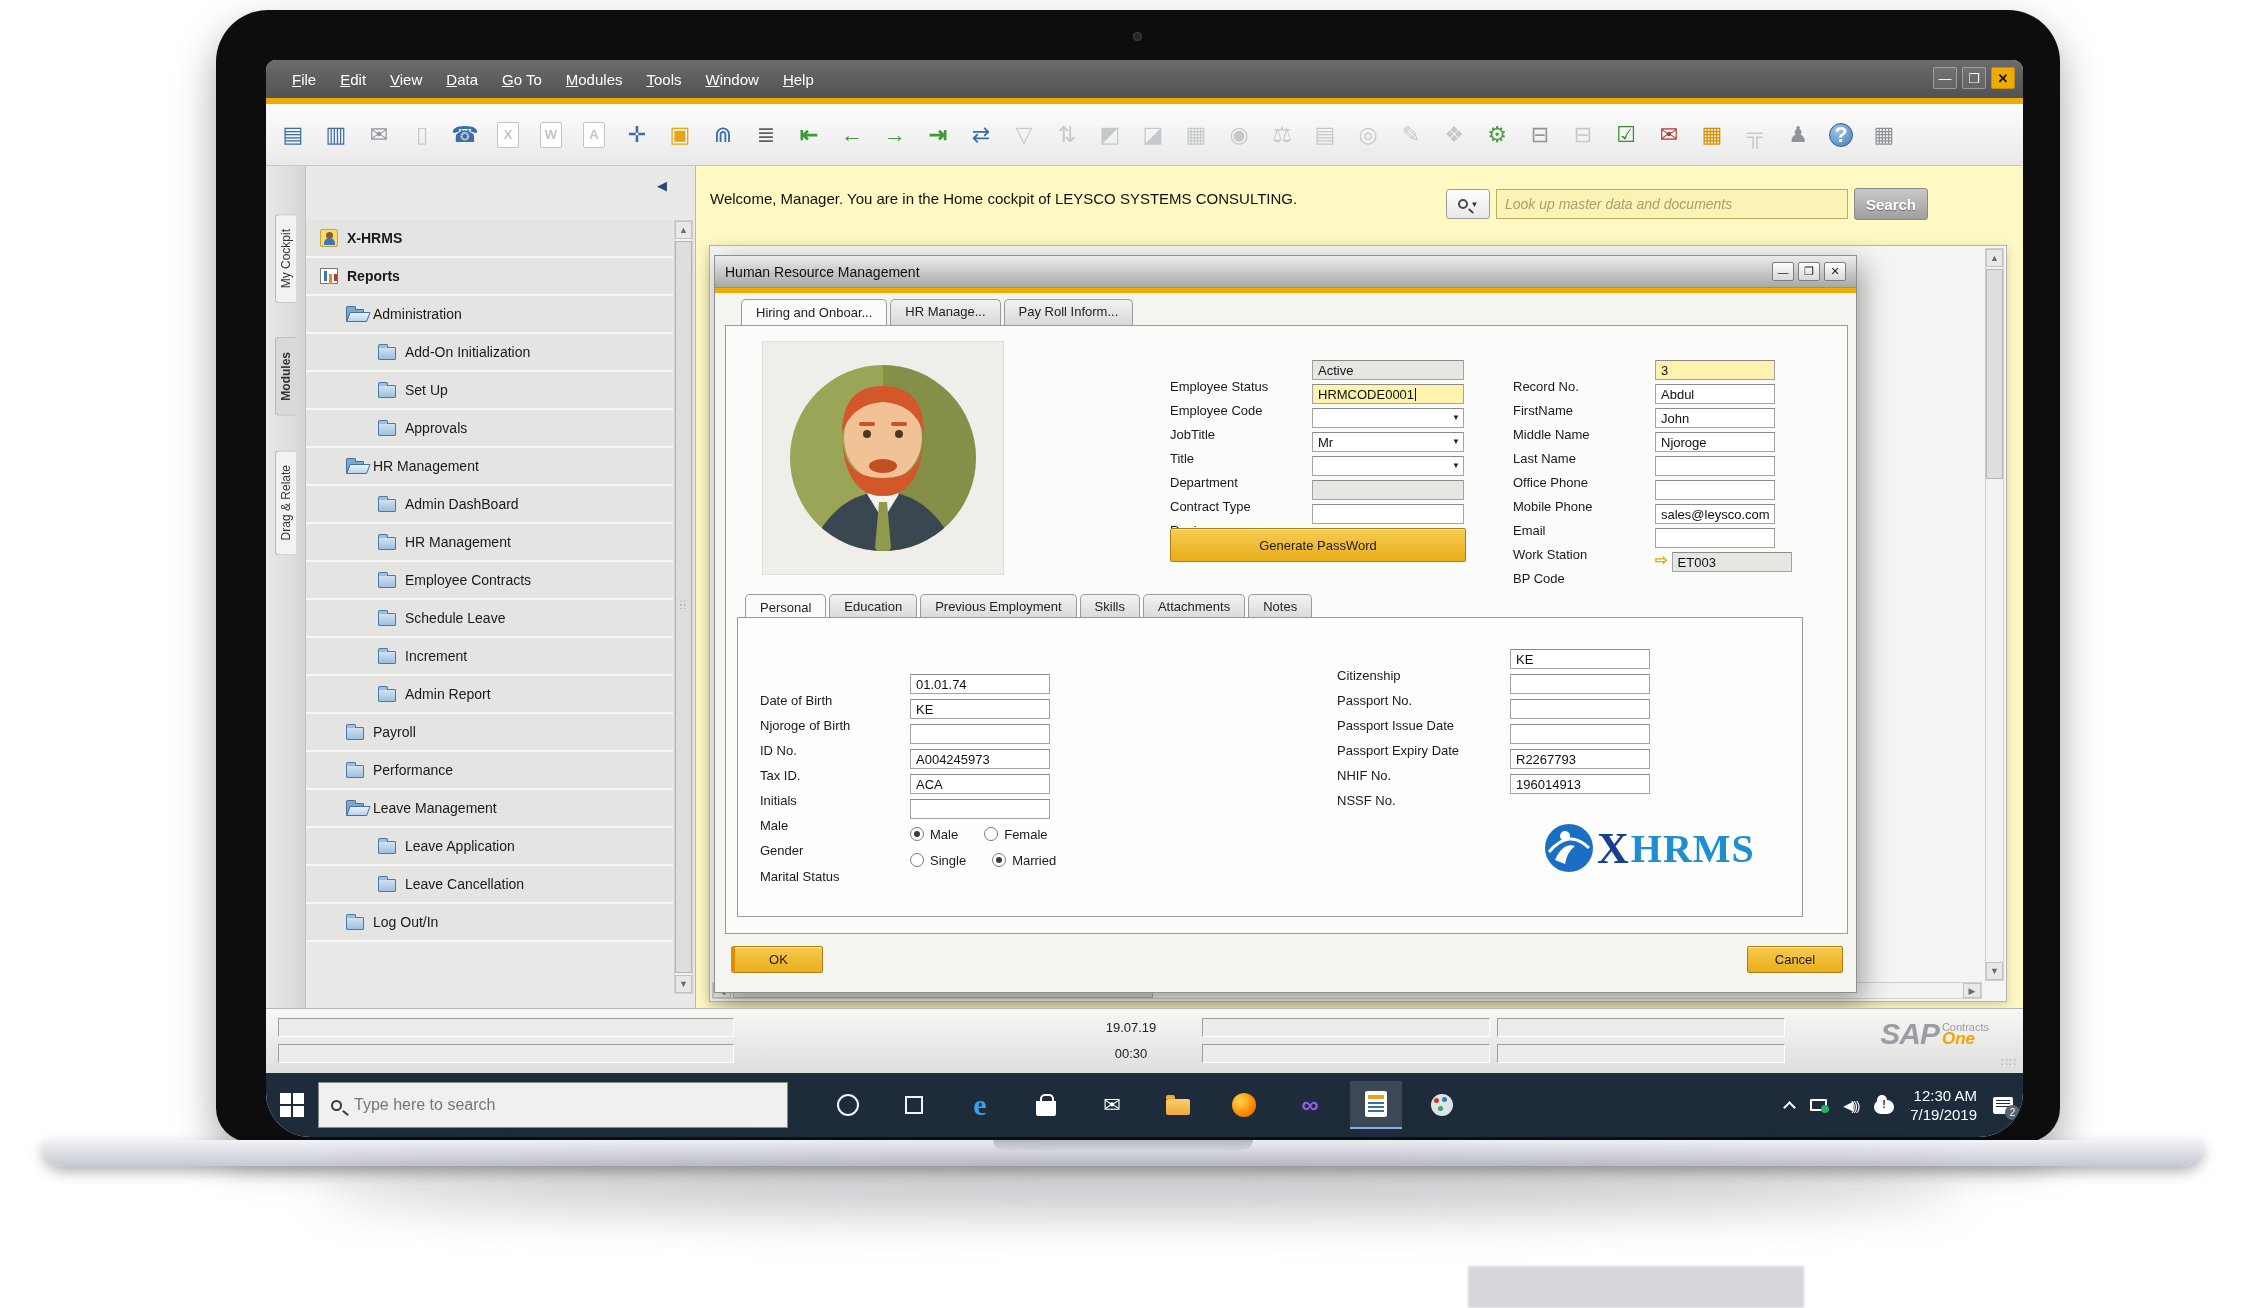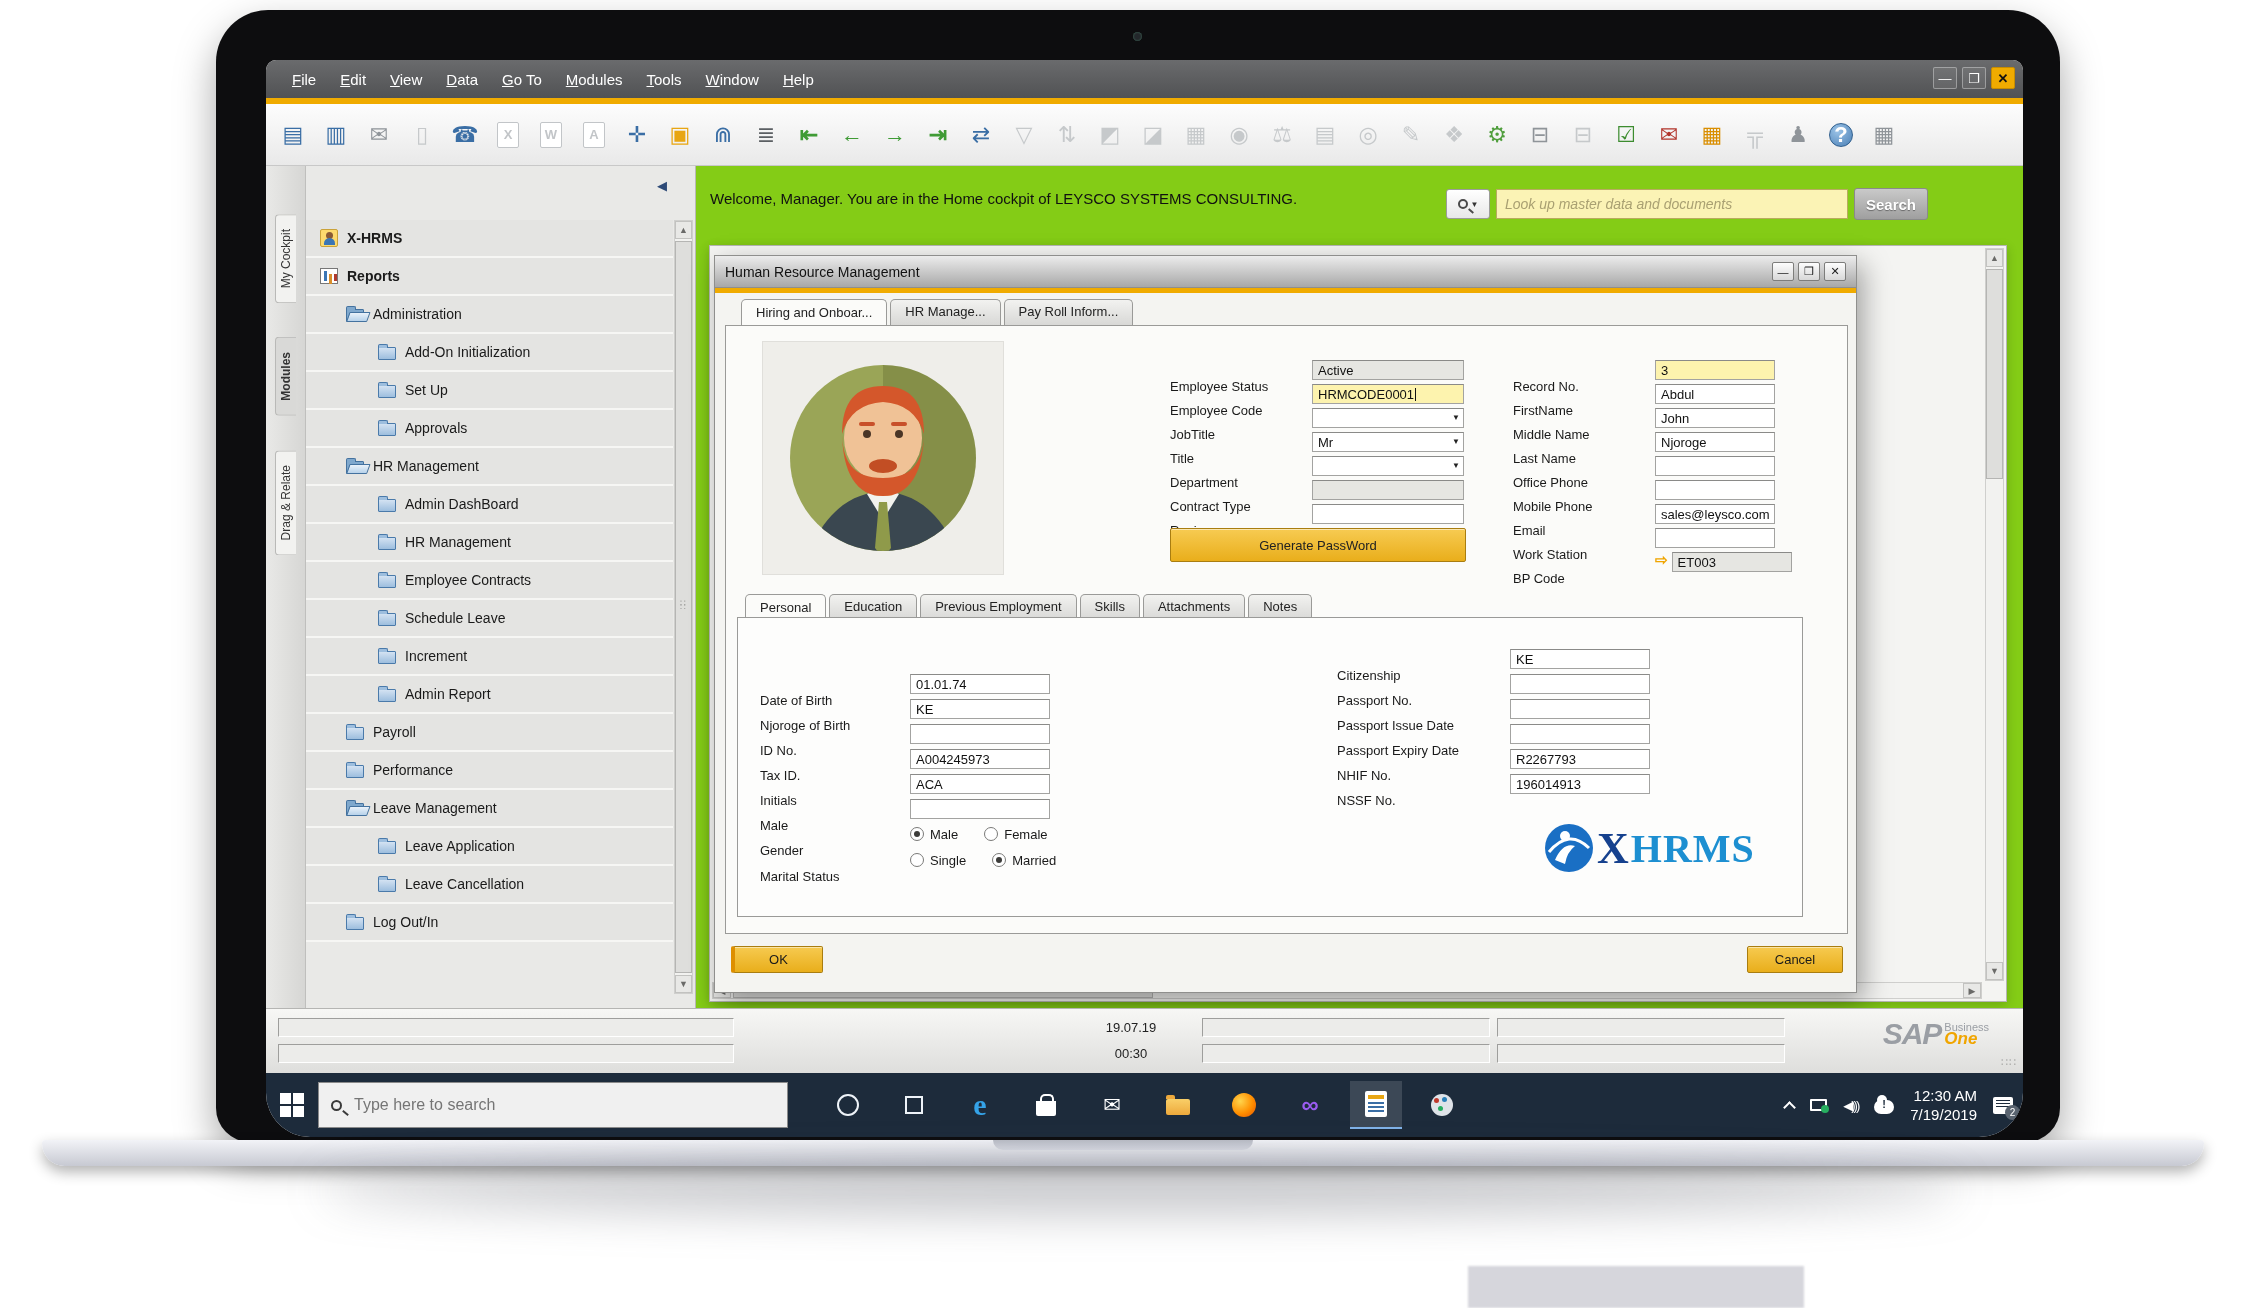--- a/index.html
+++ b/index.html
@@ -85,21 +85,21 @@
   #tree-collapse{position:absolute;right:28px;top:12px;color:#2d4a77;font-size:13px;}
   
   .vscroll{position:absolute;top:54px;bottom:14px;right:2px;width:19px;background:#f2f2f0;border:1px solid #cfcfcd;}
   .vscroll .arr{position:absolute;left:0;right:0;height:18px;background:#e8e8e6;border:1px solid #c2c2c0;
         color:#6a6a68;font-size:9px;display:flex;align-items:center;justify-content:center;}
   .vscroll .arr.up{top:0;} .vscroll .arr.dn{bottom:0;}
   .vscroll .thumb{position:absolute;left:0;right:0;background:#dededc;border:1px solid #b5b5b3;}
   .grip{position:absolute;left:4px;width:9px;height:12px;top:50%;margin-top:-6px;color:#9a9a98;font-size:9px;line-height:4px;letter-spacing:1px;}
 
   
-  #content{flex:1 1 auto;background:#84cc16;position:relative;min-width:0;}
+  #content{flex:1 1 auto;background:#fef9c3;position:relative;min-width:0;}
   #welcome{position:absolute;left:14px;top:24px;font-size:15px;color:#111;}
   #lookup{position:absolute;top:22px;left:750px;display:flex;align-items:center;gap:6px;}
   #mag-btn{width:44px;height:30px;background:linear-gradient(#fff,#e8e8e8);border:1px solid #9c9c9a;border-radius:3px;
         display:flex;align-items:center;justify-content:center;gap:3px;}
   .mag{width:10px;height:10px;border:2px solid #4a4a4a;border-radius:50%;position:relative;}
   .mag::after{content:"";position:absolute;left:8px;top:9px;width:6px;height:2px;background:#4a4a4a;transform:rotate(40deg);}
   .drop-caret{font-size:8px;color:#333;}
   #lookup-input{width:352px;height:30px;background:#fbf3b5;border:1px solid #b9ab5f;font-size:14px;padding:0 8px;
         font-family:"Liberation Sans",sans-serif;}
   #lookup-input::placeholder{color:#a9a072;font-style:italic;}
@@ -717,21 +717,21 @@
       <div class="stext" style="left:800px;top:11px;width:130px;text-align:center;">19.07.19</div>
       <div class="sfield" style="left:936px;top:9px;width:288px;"></div>
       <div class="sfield" style="left:1231px;top:9px;width:288px;"></div>
       <div class="sfield" style="left:12px;top:35px;width:456px;"></div>
       <div class="stext" style="left:800px;top:37px;width:130px;text-align:center;">00:30</div>
       <div class="sfield" style="left:936px;top:35px;width:288px;"></div>
       <div class="sfield" style="left:1231px;top:35px;width:288px;"></div>
       <div id="sap-logo">
         <span id="sap-word">SAP</span>
         <span id="sap-sub">
-          <span id="sap-business">Business</span>
+          <span id="sap-business">Contracts</span>
           <span id="sap-one">One</span>
         </span>
       </div>
       <div id="grip">∷∷</div>
     </div>
 
     <div id="taskbar">
       <div id="start">
           <div></div>
           <div></div>

